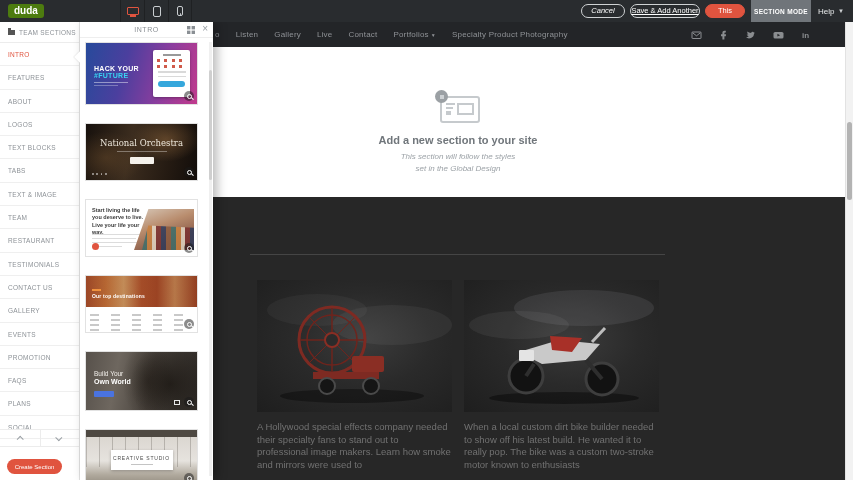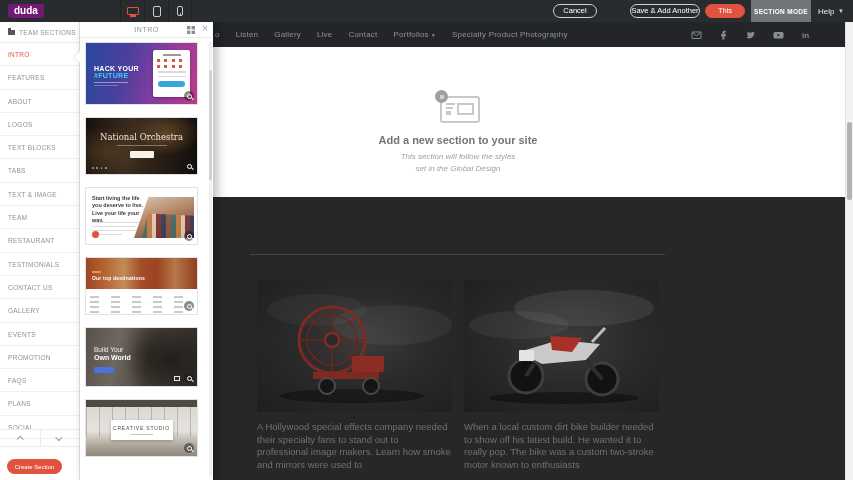--- a/index.html
+++ b/index.html
@@ -3,36 +3,36 @@
 <meta charset="utf-8">
 <style>
   * { margin:0; padding:0; box-sizing:border-box; }
   html,body { width:853px; height:480px; overflow:hidden; background:#fff;
     font-family:"Liberation Sans", sans-serif; }
 
   
   .topbar { position:absolute; left:0; top:0; width:853px; height:22px;
     background:#292c2f; z-index:30; }
   .logo { position:absolute; left:8px; top:4px; height:14px; padding:0 6px;
-    background:#701a75; border-radius:3px; color:#fff; font-weight:bold;
+    background:#4d7c0f; border-radius:3px; color:#fff; font-weight:bold;
     font-size:10px; line-height:14px; }
   .devices { position:absolute; left:120px; top:0; height:22px; display:flex; }
   .dev-seg { width:24px; height:22px; display:flex; align-items:center;
     justify-content:center; border-left:1px solid #1f2123; }
   .dev-seg:last-child { border-right:1px solid #1f2123; }
   .icon-desktop { width:12px; height:8px; border:1px solid #e0543f; border-radius:1px; position:relative; }
   .icon-desktop::after { content:""; position:absolute; left:2px; bottom:-3px; width:6px; height:2px; background:#e0543f; }
   .icon-tablet { width:8px; height:11px; border:1px solid #c9cdd0; border-radius:2px; }
   .icon-phone { width:6px; height:10px; border:1px solid #c9cdd0; border-radius:2px; position:relative; }
   .icon-phone::after { content:""; position:absolute; left:1.5px; bottom:0.5px; width:1.5px; height:1.5px; background:#c9cdd0; border-radius:50%; }
   .tb-btn { position:absolute; top:4px; height:14px; border:1px solid #cfd2d4;
     border-radius:8px; background:transparent; color:#fff; font-size:7.5px;
     line-height:12px; text-align:center; cursor:pointer; }
-  .btn-cancel { left:553px; width:44px; }
-  .btn-saveadd { left:630px; width:70px; }
+  .btn-cancel { left:581px; width:44px;font-style:italic; }
+  .btn-saveadd { left:630px; width:70px;text-decoration:underline; }
   .btn-save { left:705px; width:40px; background:#e0543f; border-color:#e0543f; }
   .mode-box { position:absolute; left:751px; top:0; width:60px; height:22px;
     background:#70757a; color:#fff; font-size:6.5px; font-weight:bold;
     letter-spacing:.3px; display:flex; align-items:center; justify-content:center; }
   .help { position:absolute; left:818px; top:7px; color:#e8eaeb; font-size:8px; }
   .help-chev { position:absolute; left:838px; top:8px; color:#cfd2d4; font-size:6px; }
 
   
   .sidebar { position:absolute; left:0; top:22px; width:80px; height:458px;
     background:#fff; border-right:1px solid #e3e3e3; z-index:10; }
@@ -59,21 +59,21 @@
   .panel { position:absolute; left:80px; top:22px; width:133px; height:458px;
     background:#fff; box-shadow:4px 0 10px rgba(0,0,0,.28); z-index:20; }
   .panel-notch { position:absolute; left:-4px; top:31px; width:8px; height:8px;
     background:#fff; transform:rotate(45deg); box-shadow:-1px 1px 1px rgba(0,0,0,.06); }
   .panel-header { height:16px; position:relative; border-bottom:1px solid #eee; }
   .panel-title { position:absolute; left:0; right:0; top:4px; text-align:center;
     font-size:7px; color:#8a8f94; letter-spacing:.5px; }
   .grid-ic { position:absolute; right:18px; top:4px; width:8px; height:8px; cursor:pointer; }
   .close-ic { position:absolute; right:5px; top:1px; font-size:10px; color:#9aa0a5; cursor:pointer; }
   .thumb-list { position:absolute; left:5px; top:20px; width:114px; bottom:0; overflow:hidden; }
-  .thumb { position:relative; width:113px; border:1px solid #e2e2e2; margin-bottom:12px;
+  .thumb { position:relative; width:113px; border:1px solid #e2e2e2; margin-bottom:18px;
     overflow:hidden; cursor:pointer; background:#fff; }
   .panel-scroll { position:absolute; right:1px; top:20px; width:3px; height:434px; background:#f0f0f0; }
   .panel-thumbpos { position:absolute; left:0; top:28px; width:3px; height:110px; background:#cfcfcf; border-radius:2px; }
   .zoom-badge { position:absolute; right:3px; bottom:3px; width:10px; height:10px;
     border-radius:50%; background:rgba(25,25,25,.5); }
   .zoom-badge::before { content:""; position:absolute; left:2.5px; top:2.5px;
     width:3px; height:3px; border:1px solid #fff; border-radius:50%; }
   .zoom-badge::after { content:""; position:absolute; left:6.5px; top:6.8px;
     width:2.6px; height:1px; background:#fff; transform:rotate(45deg); }
 

